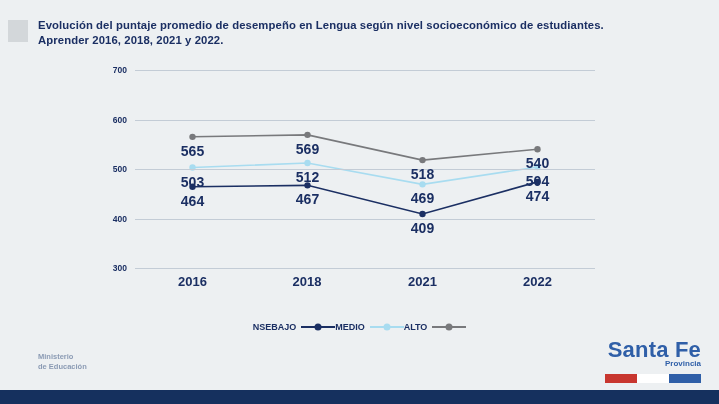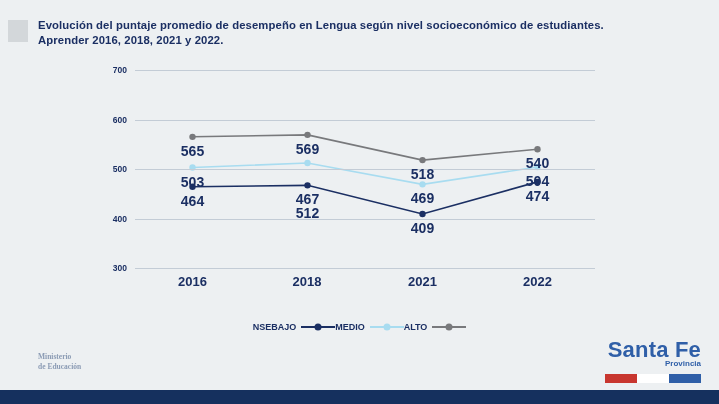--- a/index.html
+++ b/index.html
@@ -68,21 +68,21 @@
   .legend .swatch{
     display:inline-block;width:34px;height:2px;position:relative;
   }
   .legend .swatch i{
     position:absolute;left:50%;top:50%;width:7px;height:7px;border-radius:50%;
     transform:translate(-50%,-50%);
   }
   
   .ministerio{
     position:absolute;left:38px;top:352px;
-    color:#8b9bb4;font-size:7.5px;line-height:10px;font-weight:bold;font-family:Liberation Serif, serif;
+    color:#8b9bb4;font-size:7.5px;line-height:10px;font-weight:bold;
   }
   .brand{
     position:absolute;right:18px;top:340px;text-align:left;
   }
   .brand .sf{
     color:#2f5fa8;font-size:22px;font-weight:bold;letter-spacing:.2px;
     line-height:19px;
   }
   .brand .prov{
     color:#2f5fa8;font-size:8px;font-weight:bold;text-align:right;
@@ -140,21 +140,21 @@
         <div class="ytick" style="top: 0px;">700</div>
         <div class="xlabel" style="left: 57.5px;">2016</div>
         <div class="xlabel" style="left: 172px;">2018</div>
         <div class="xlabel" style="left: 287.5px;">2021</div>
         <div class="xlabel" style="left: 402.5px;">2022</div>
         <div class="dlabel" style="left: 57.5px; top: 122.82px;">464</div>
         <div class="dlabel" style="left: 172.5px; top: 121.335px;">467</div>
         <div class="dlabel" style="left: 287.5px; top: 150.045px;">409</div>
         <div class="dlabel" style="left: 402.5px; top: 117.87px;">474</div>
         <div class="dlabel" style="left: 57.5px; top: 103.515px;">503</div>
-        <div class="dlabel" style="left: 172.5px; top: 99.06px; margin-top: 36px;">512</div>
+        <div class="dlabel" style="left: 172.5px; top: 99.06px;">512</div>
         <div class="dlabel" style="left: 287.5px; top: 120.345px;">469</div>
         <div class="dlabel" style="left: 402.5px; top: 103.02px;">504</div>
         <div class="dlabel" style="left: 57.5px; top: 72.825px;">565</div>
         <div class="dlabel" style="left: 172.5px; top: 70.845px;">569</div>
         <div class="dlabel" style="left: 287.5px; top: 96.09px;">518</div>
         <div class="dlabel" style="left: 402.5px; top: 85.2px;">540</div>
       </div>
   </div>
 
   <div class="legend" id="legend">

